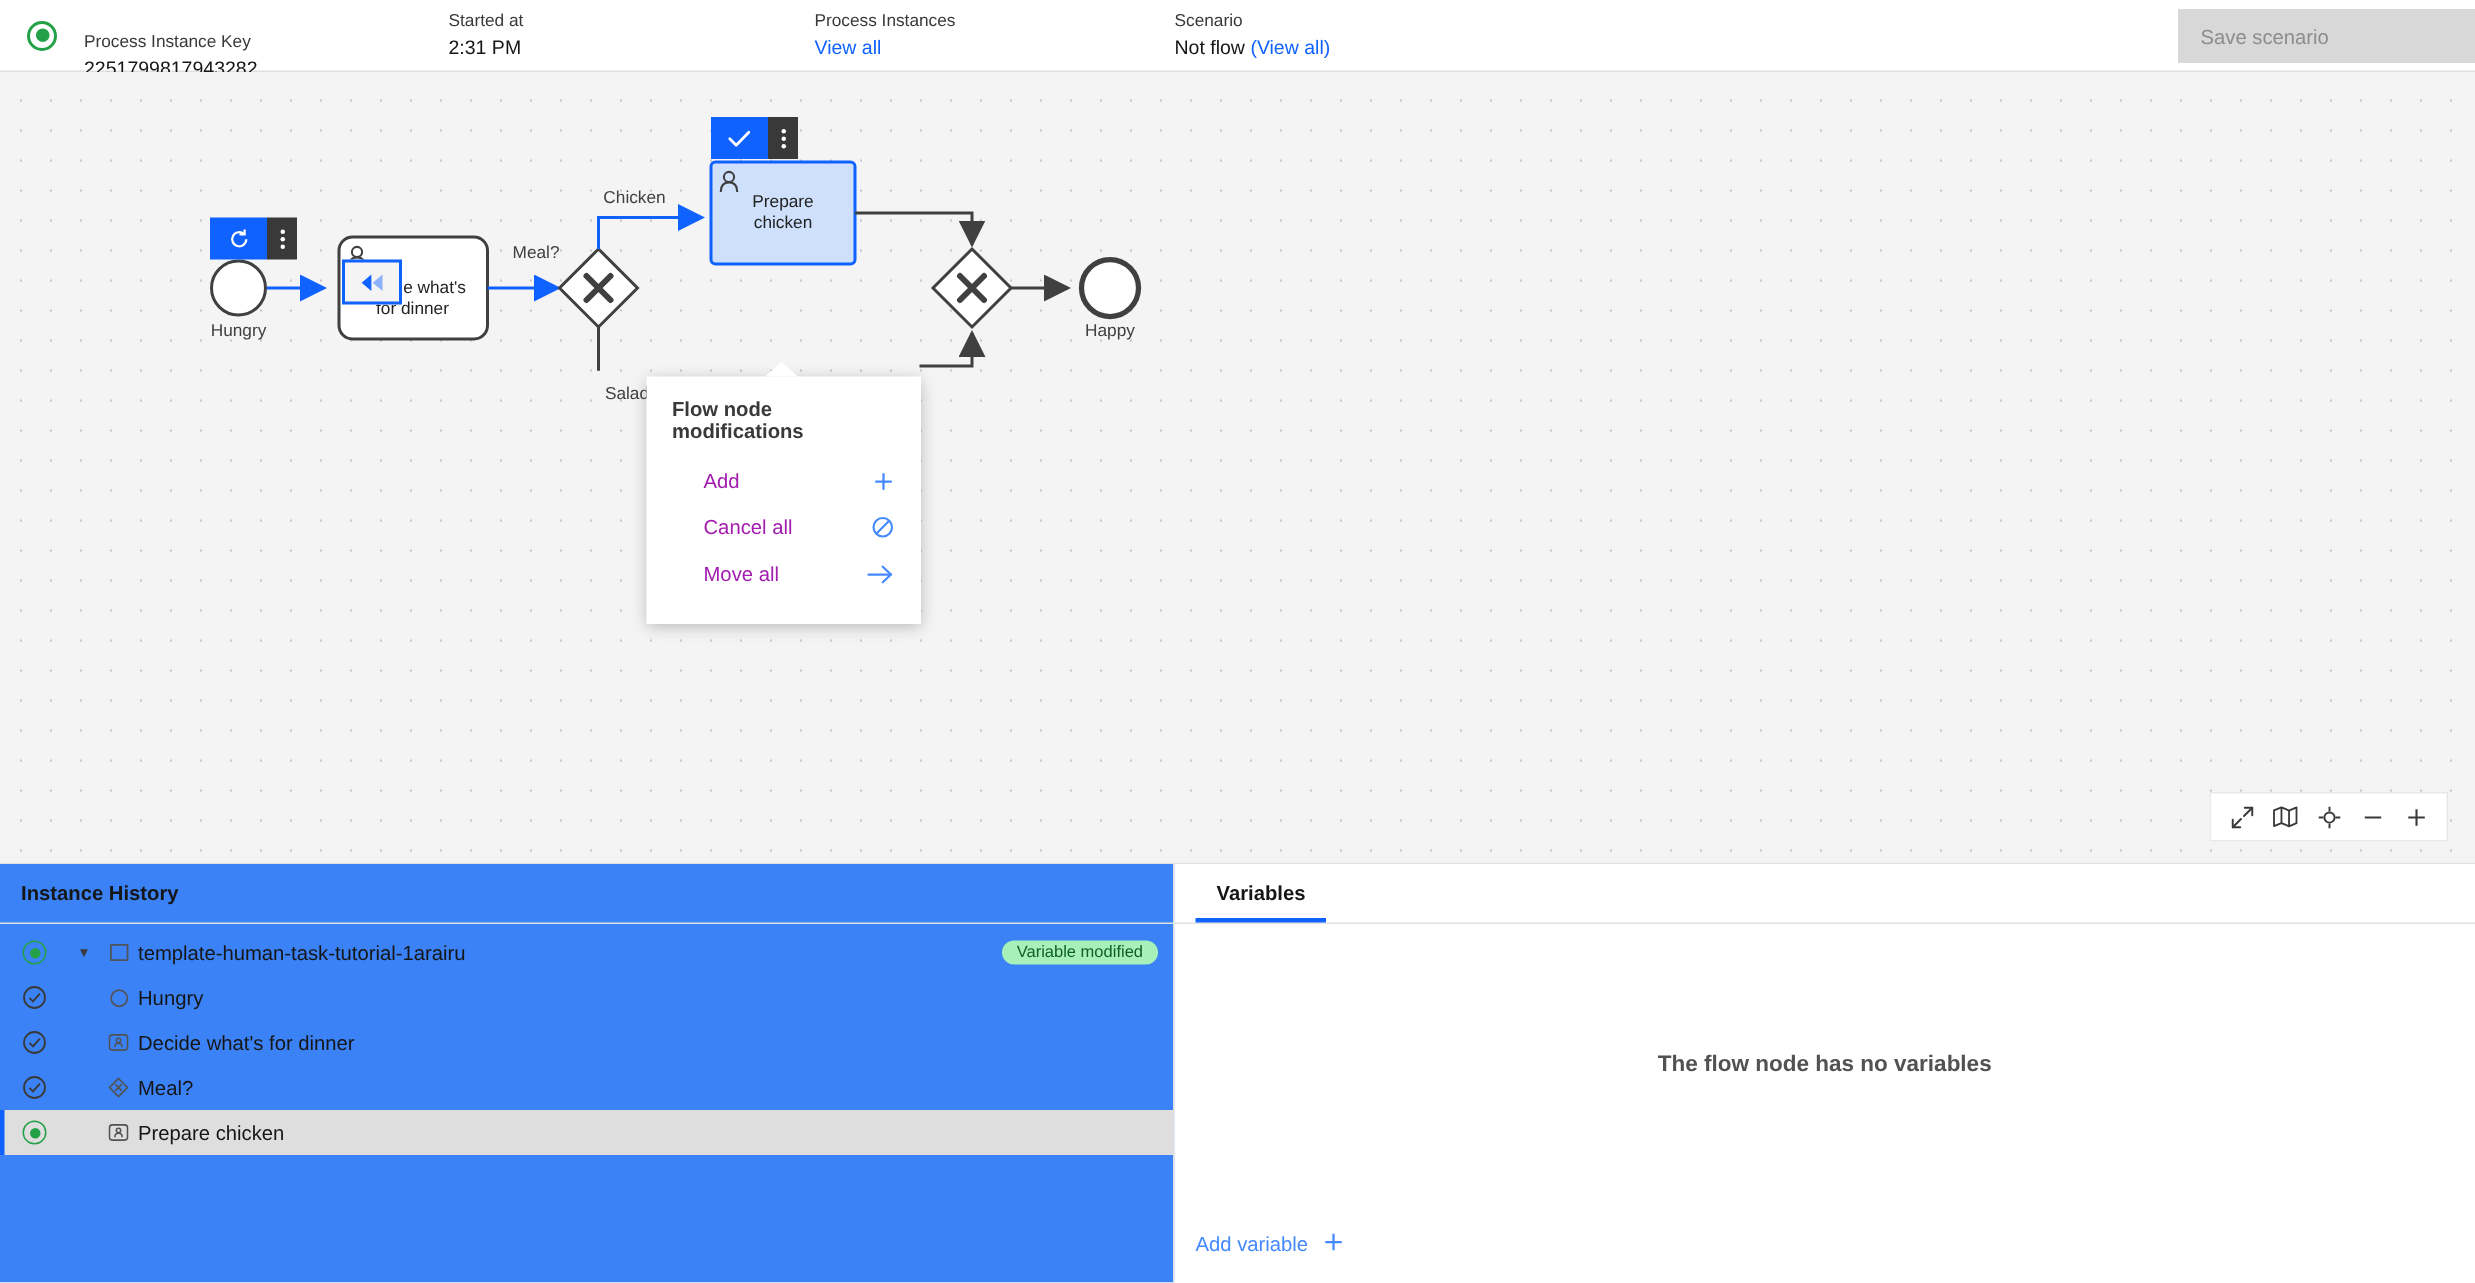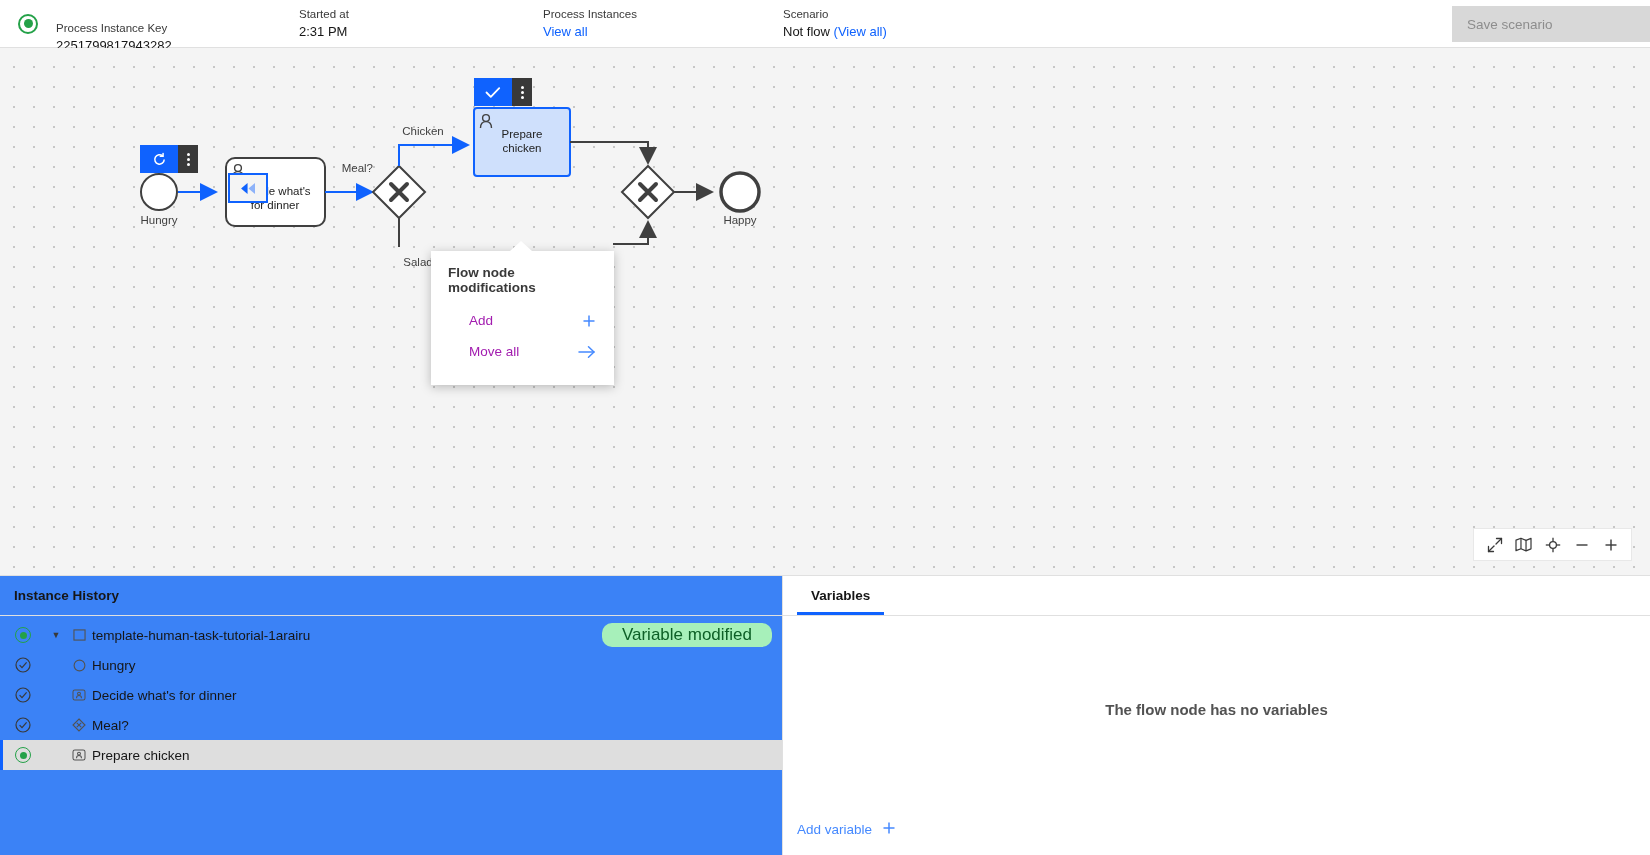--- a/index.html
+++ b/index.html
@@ -118,22 +118,22 @@
   }
   .tree-row.selected { background: #dedede; }
   .tree-row.selected::before {
     content: ""; position: absolute; left: 0; top: 0; bottom: 0; width: 3px; background: #0f62fe;
   }
   .tr-state { width: 46px; display: flex; align-items: center; justify-content: center; }
   .tr-caret { width: 20px; display: flex; align-items: center; justify-content: center; cursor: pointer; }
   .tr-icon  { width: 26px; display: flex; align-items: center; justify-content: center; }
   .tr-label { flex: 1; white-space: nowrap; }
   .badge {
-    background: #a7f0ba; color: #0e6027; font-size: 17px;
-    border-radius: 10px; padding: 2px 20px; white-space: nowrap;
+    background: #a7f0ba; color: #0e6027; font-size: 11px;
+    border-radius: 10px; padding: 2px 10px; white-space: nowrap;
   }
 
   .vars-panel { flex: 1; display: flex; flex-direction: column; background: #fff; }
   .vars-tabs { height: 40px; min-height: 40px; display: flex; align-items: flex-end; border-bottom: 1px solid #e0e0e0; padding-left: 14px; }
   .vars-tab {
     font-size: 13.5px; font-weight: bold; color: #161616;
     padding: 0 14px 9px 14px; cursor: pointer; border-bottom: 3px solid #0f62fe;
   }
   .vars-body { flex: 1; display: flex; align-items: center; justify-content: center; }
   .vars-empty { font-size: 15px; font-weight: bold; color: #525252; }
@@ -291,20 +291,29 @@
 
       <div class="mod-item">
         <span>Add</span>
         <span class="mi-icon">
           <svg width="14" height="14" viewBox="0 0 14 14" stroke="#4589ff" stroke-width="1.5">
               <path d="M7 1.5 V12.5 M1.5 7 H12.5"></path>
             </svg>
         </span>
       </div>
 
+      <div class="mod-item">
+        <span>Cancel all</span>
+        <span class="mi-icon">
+          <svg width="15" height="15" viewBox="0 0 16 16" fill="none" stroke="#4589ff" stroke-width="1.5">
+            <circle cx="8" cy="8" r="6.6"></circle>
+              <line x1="3.4" y1="12.6" x2="12.6" y2="3.4"></line>
+          </svg>
+        </span>
+      </div>
 
       <div class="mod-item">
         <span>Move all</span>
         <span class="mi-icon">
           <svg width="18" height="14" viewBox="0 0 18 14" fill="none" stroke="#4589ff" stroke-width="1.5" stroke-linecap="round" stroke-linejoin="round">
             <line x1="1" y1="7" x2="16" y2="7"></line>
               <polyline points="10.5,1.8 16,7 10.5,12.2"></polyline>
           </svg>
         </span>
       </div>

